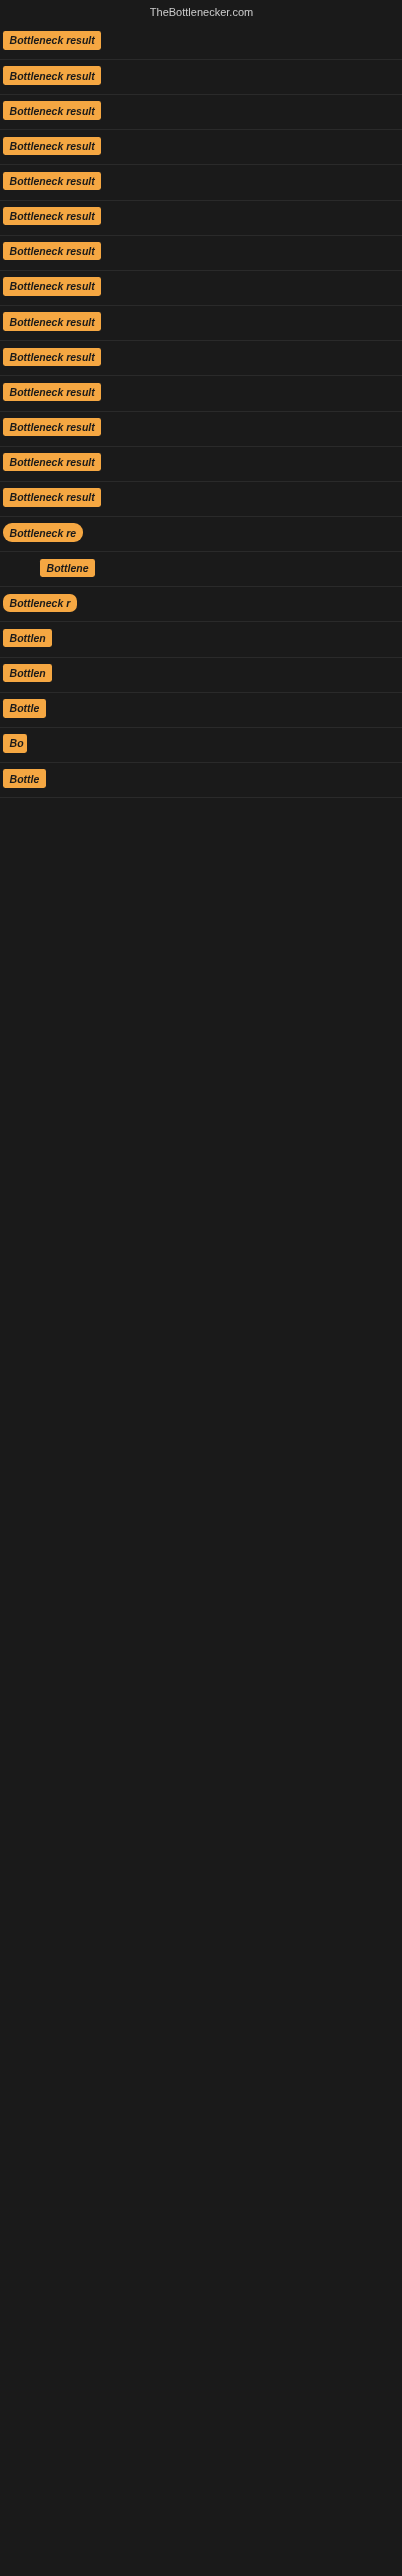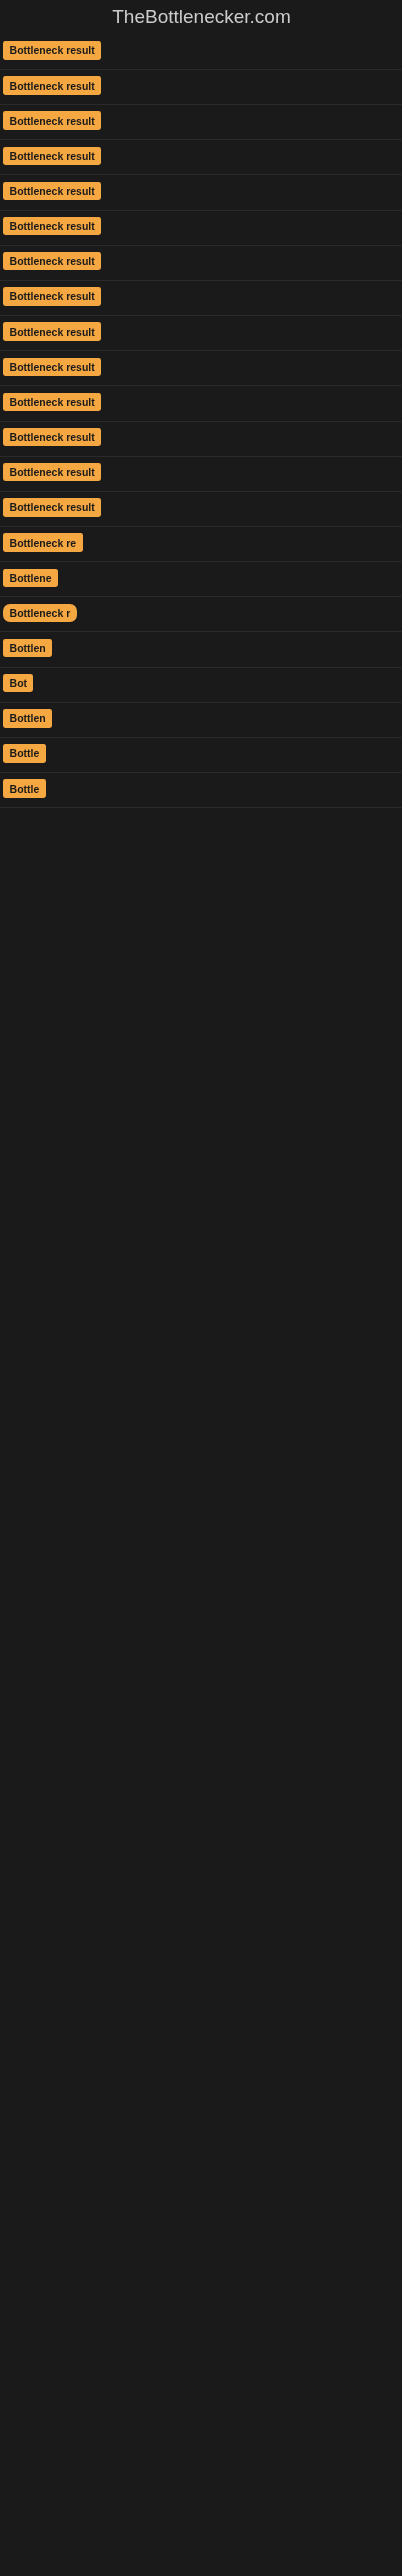--- a/index.html
+++ b/index.html
@@ -12,30 +12,31 @@
       width: 403px;
       min-height: 2576px;
       background-color: #1a1a1a;
       font-family: Arial, sans-serif;
       position: relative;
     }
 
     .site-title {
       text-align: center;
       color: #cccccc;
-      font-size: 19px;
+      font-size: 11px;
       padding: 6.4px 0;
       background-color: #1a1a1a;
     }
 
     .bottleneck-item {
       margin: 0 0 0 0;
       padding: 6.4px 3.2px;
       border-bottom: 0.8px solid #2a2a2a;
       position: relative;
+      font-style: italic;
     }
 
     .bottleneck-badge {
       display: inline-block;
       background-color: #f5a742;
       color: #1a1a1a;
       font-size: 10.5px;
       font-weight: bold;
       padding: 3.2px 6.4px;
       border-radius: 2.4px;
@@ -56,22 +57,22 @@
     <div class="bottleneck-item"><div class="bottleneck-badge" style="max-width: 105px;">Bottleneck result</div></div>
     <div class="bottleneck-item"><div class="bottleneck-badge" style="max-width: 105px;">Bottleneck result</div></div>
     <div class="bottleneck-item"><div class="bottleneck-badge" style="max-width: 105px;">Bottleneck result</div></div>
     <div class="bottleneck-item"><div class="bottleneck-badge" style="max-width: 105px;">Bottleneck result</div></div>
     <div class="bottleneck-item"><div class="bottleneck-badge" style="max-width: 105px;">Bottleneck result</div></div>
     <div class="bottleneck-item"><div class="bottleneck-badge" style="max-width: 105px;">Bottleneck result</div></div>
     <div class="bottleneck-item"><div class="bottleneck-badge" style="max-width: 105px;">Bottleneck result</div></div>
     <div class="bottleneck-item"><div class="bottleneck-badge" style="max-width: 105px;">Bottleneck result</div></div>
     <div class="bottleneck-item"><div class="bottleneck-badge" style="max-width: 105px;">Bottleneck result</div></div>
     <div class="bottleneck-item"><div class="bottleneck-badge" style="max-width: 105px;">Bottleneck result</div></div>
-    <div class="bottleneck-item"><div class="bottleneck-badge" style="max-width: 81px;">Bottleneck re</div></div>
-    <div class="bottleneck-item"><div class="bottleneck-badge" style="max-width: 64px;">Bottlene</div></div>
+    <div class="bottleneck-item"><div class="bottleneck-badge" style="max-width: 81px; border-radius: 9px;">Bottleneck re</div></div>
+    <div class="bottleneck-item"><div class="bottleneck-badge" style="max-width: 64px; margin-left: 37px;">Bottlene</div></div>
     <div class="bottleneck-item"><div class="bottleneck-badge" style="max-width: 76px; border-radius: 7px;">Bottleneck r</div></div>
     <div class="bottleneck-item"><div class="bottleneck-badge" style="max-width: 60px;">Bottlen</div></div>
-    <div class="bottleneck-item"><div class="bottleneck-badge" style="max-width: 36px;">Bot</div></div>
     <div class="bottleneck-item"><div class="bottleneck-badge" style="max-width: 60px;">Bottlen</div></div>
     <div class="bottleneck-item"><div class="bottleneck-badge" style="max-width: 52px;">Bottle</div></div>
+    <div class="bottleneck-item"><div class="bottleneck-badge" style="max-width: 24px;">Bo</div></div>
     <div class="bottleneck-item"><div class="bottleneck-badge" style="max-width: 52px;">Bottle</div></div>
   </div>
 
 
 </body></html>

